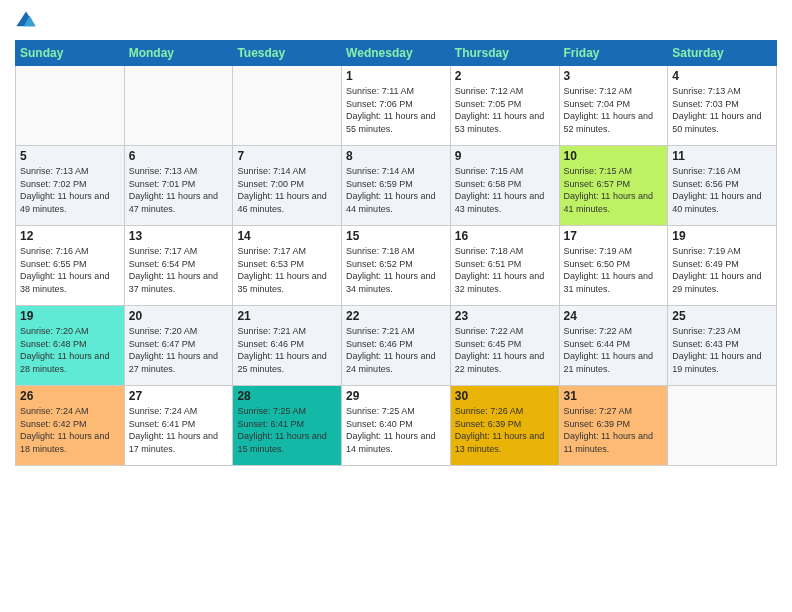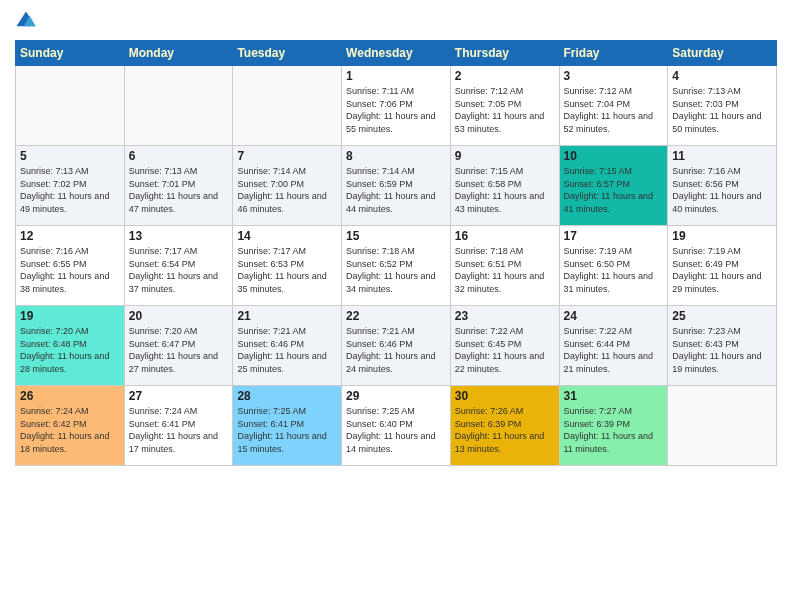--- a/index.html
+++ b/index.html
@@ -52,21 +52,21 @@
       font-size: 15px;
       color: #444;
     }
     .calendar {
       width: 100%;
       border-collapse: collapse;
       table-layout: fixed;
     }
     .calendar th {
       background: #1a6bb5;
-      color: #fef9c3;
+      color: #86efac;
       font-size: 12px;
       font-weight: bold;
       padding: 5px 4px;
       text-align: left;
       border: 1px solid #1a6bb5;
     }
     .calendar td {
       border: 1px solid #ccc;
       vertical-align: top;
       padding: 3px 4px;
@@ -184,21 +184,21 @@
             <div class="day-info" style="white-space: pre-wrap;">Sunrise: 7:14 AM
 Sunset: 6:59 PM
 Daylight: 11 hours and 44 minutes.</div>
           </td>
           <td style="background: rgb(240, 244, 248);">
             <span class="day-num">9</span>
             <div class="day-info" style="white-space: pre-wrap;">Sunrise: 7:15 AM
 Sunset: 6:58 PM
 Daylight: 11 hours and 43 minutes.</div>
           </td>
-          <td style="background: #14b8a6;">
+          <td style="background: #bef264;">
             <span class="day-num">10</span>
             <div class="day-info" style="white-space: pre-wrap;">Sunrise: 7:15 AM
 Sunset: 6:57 PM
 Daylight: 11 hours and 41 minutes.</div>
           </td>
           <td style="background: rgb(240, 244, 248);">
             <span class="day-num">11</span>
             <div class="day-info" style="white-space: pre-wrap;">Sunrise: 7:16 AM
 Sunset: 6:56 PM
 Daylight: 11 hours and 40 minutes.</div>
@@ -298,39 +298,39 @@
             <div class="day-info" style="white-space: pre-wrap;">Sunrise: 7:24 AM
 Sunset: 6:42 PM
 Daylight: 11 hours and 18 minutes.</div>
           </td>
           <td style="background: rgb(255, 255, 255);">
             <span class="day-num">27</span>
             <div class="day-info" style="white-space: pre-wrap;">Sunrise: 7:24 AM
 Sunset: 6:41 PM
 Daylight: 11 hours and 17 minutes.</div>
           </td>
-          <td style="background: #7dd3fc; margin-left: 8px;">
+          <td style="background: #14b8a6; margin-left: 8px;">
             <span class="day-num">28</span>
             <div class="day-info" style="white-space: pre-wrap;">Sunrise: 7:25 AM
 Sunset: 6:41 PM
 Daylight: 11 hours and 15 minutes.</div>
           </td>
           <td style="background: rgb(255, 255, 255);">
             <span class="day-num">29</span>
             <div class="day-info" style="white-space: pre-wrap;">Sunrise: 7:25 AM
 Sunset: 6:40 PM
 Daylight: 11 hours and 14 minutes.</div>
           </td>
           <td style="background: #eab308;">
             <span class="day-num">30</span>
             <div class="day-info" style="white-space: pre-wrap;">Sunrise: 7:26 AM
 Sunset: 6:39 PM
 Daylight: 11 hours and 13 minutes.</div>
           </td>
-          <td style="background: #86efac;">
+          <td style="background: #fdba74;">
             <span class="day-num">31</span>
             <div class="day-info" style="white-space: pre-wrap;">Sunrise: 7:27 AM
 Sunset: 6:39 PM
 Daylight: 11 hours and 11 minutes.</div>
           </td>
           <td class="empty-cell" style="background: rgb(250, 250, 250);"></td>
         </tr>
       </tbody>
   </table>
 </div>

